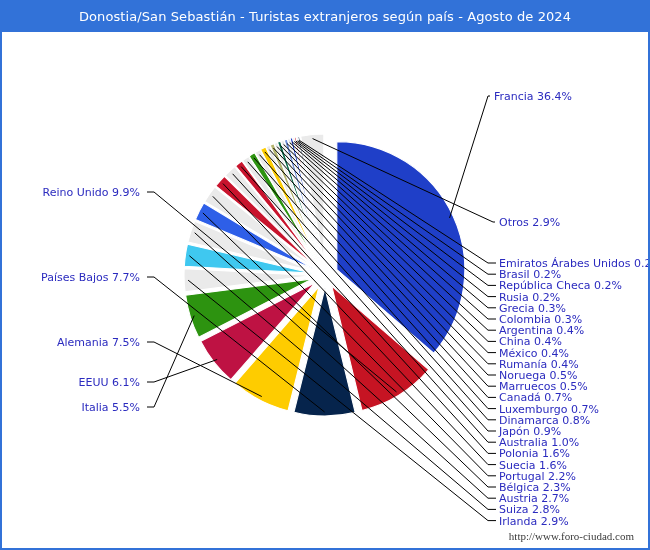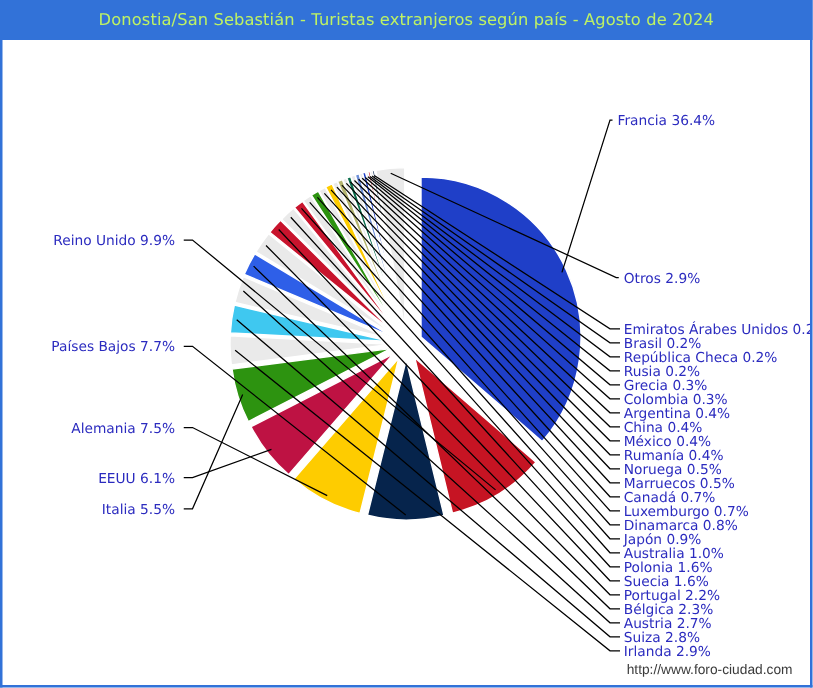--- a/index.html
+++ b/index.html
@@ -11,38 +11,38 @@
   #frame{
     position:relative;width:650px;height:550px;
     box-sizing:border-box;
     border-left:2px solid #3272d8;
     border-right:2px solid #3272d8;
     border-bottom:2px solid #3272d8;
     background:#fff;
   }
   #titlebar{
     position:absolute;left:-2px;top:0;width:650px;height:32px;
-    background:#3272d8;color:#bef264;
+    background:#3272d8;color:#ffffff;
     display:flex;align-items:center;justify-content:center;
     font-size:13px;letter-spacing:0.1px;
   }
   #plot{position:absolute;left:0;top:32px;width:646px;height:514px;}
   svg{display:block;}
   .lbl{
     font-family:"DejaVu Sans","Liberation Sans",sans-serif;
     font-size:11px;fill:#2b2bbf;
   }
   .lbl-l{text-anchor:end;}
   .lbl-r{text-anchor:start;}
   .leader{stroke:#000000;stroke-width:1;fill:none;}
   .slice{stroke:#ffffff;stroke-width:1.1;}
   #footer{
     position:absolute;right:14px;bottom:6px;
     font-size:11px;color:#3a3a3a;
-    font-family:Liberation Sans, sans-serif;
+    font-family:Liberation Serif, serif;
   }
 </style>
 </head>
 <body>
 
 <div id="frame">
 
   <div id="titlebar">
     <span>Donostia/San Sebastián - Turistas extranjeros según país - Agosto de 2024</span>
   </div>

